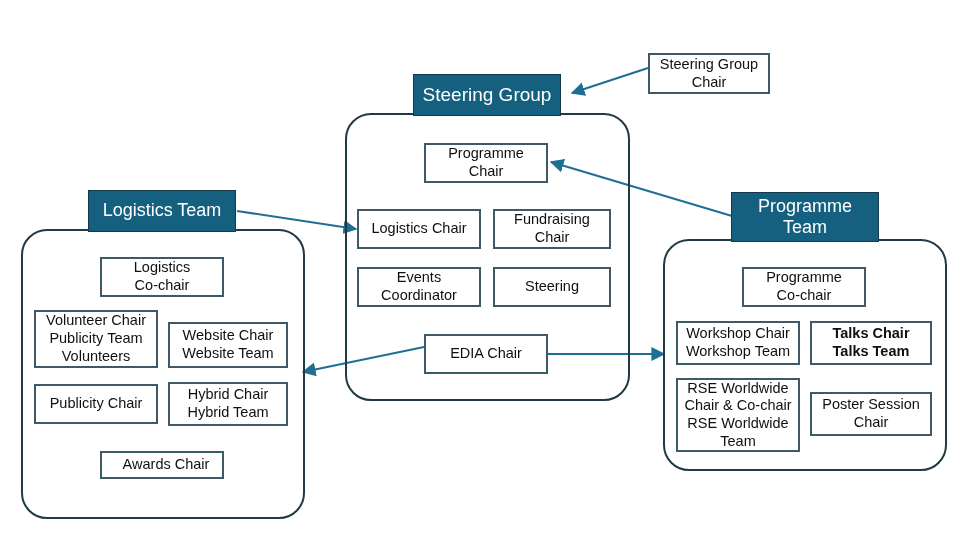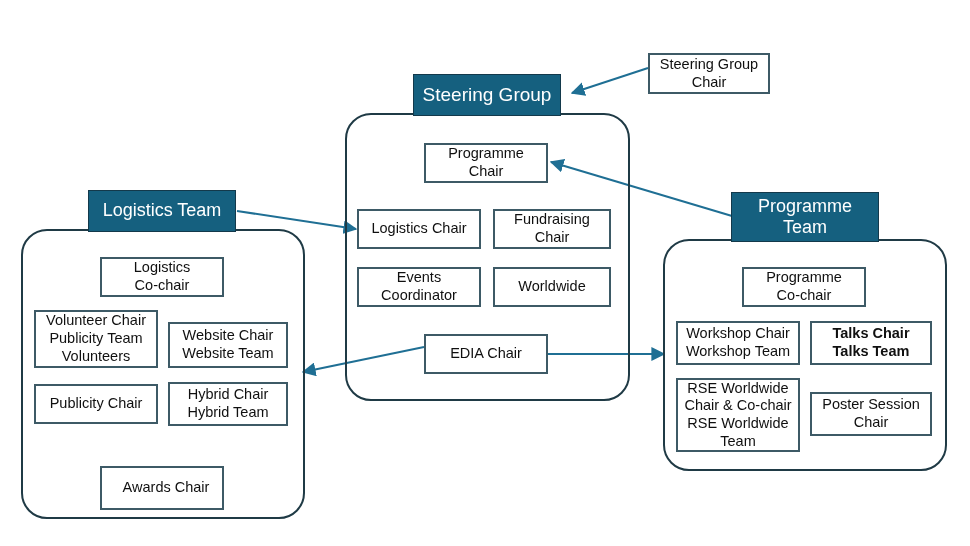--- a/index.html
+++ b/index.html
@@ -99,21 +99,21 @@
 Chair</div>
 
   <div class="role-box" style="left:357px; top:209px; width:124px; height:40px;">Logistics Chair</div>
 
   <div class="role-box" style="left:493px; top:209px; width:118px; height:40px;">Fundraising
 Chair</div>
 
   <div class="role-box" style="left:357px; top:267px; width:124px; height:40px;">Events
 Coordinator</div>
 
-  <div class="role-box" style="left:493px; top:267px; width:118px; height:40px;">Worldwide</div>
+  <div class="role-box" style="left:493px; top:267px; width:118px; height:40px;">Steering</div>
 
   <div class="role-box" style="left:424px; top:334px; width:124px; height:40px;">EDIA Chair</div>
 
   <div class="role-box standalone" style="left:648px; top:53px; width:122px; height:41px;">Steering Group
 Chair</div>
 
   <div class="panel" style="left:21px; top:229px; width:284px; height:290px;"></div>
 
   <div class="header-tab" style="left:88px; top:190px; width:148px; height:42px; font-size:18px;">Logistics Team</div>
 
@@ -125,21 +125,21 @@
 Volunteers</div>
 
   <div class="role-box" style="left:168px; top:322px; width:120px; height:46px;">Website Chair
 Website Team</div>
 
   <div class="role-box" style="left:34px; top:384px; width:124px; height:40px;">Publicity Chair</div>
 
   <div class="role-box" style="left:168px; top:382px; width:120px; height:44px;">Hybrid Chair
 Hybrid Team</div>
 
-  <div class="role-box" style="left:100px; top:466px; width:124px; height:44px;padding-left:8px;">Awards Chair</div>
+  <div class="role-box" style="left:100px; top:451px; width:124px; height:28px;padding-left:8px;">Awards Chair</div>
 
   <div class="panel" style="left:663px; top:239px; width:284px; height:232px;"></div>
 
   <div class="header-tab" style="left:731px; top:192px; width:148px; height:50px; font-size:18px;">Programme
 Team</div>
 
   <div class="role-box" style="left:742px; top:267px; width:124px; height:40px;">Programme
 Co-chair</div>
 
   <div class="role-box" style="left:676px; top:321px; width:124px; height:44px;">Workshop Chair

